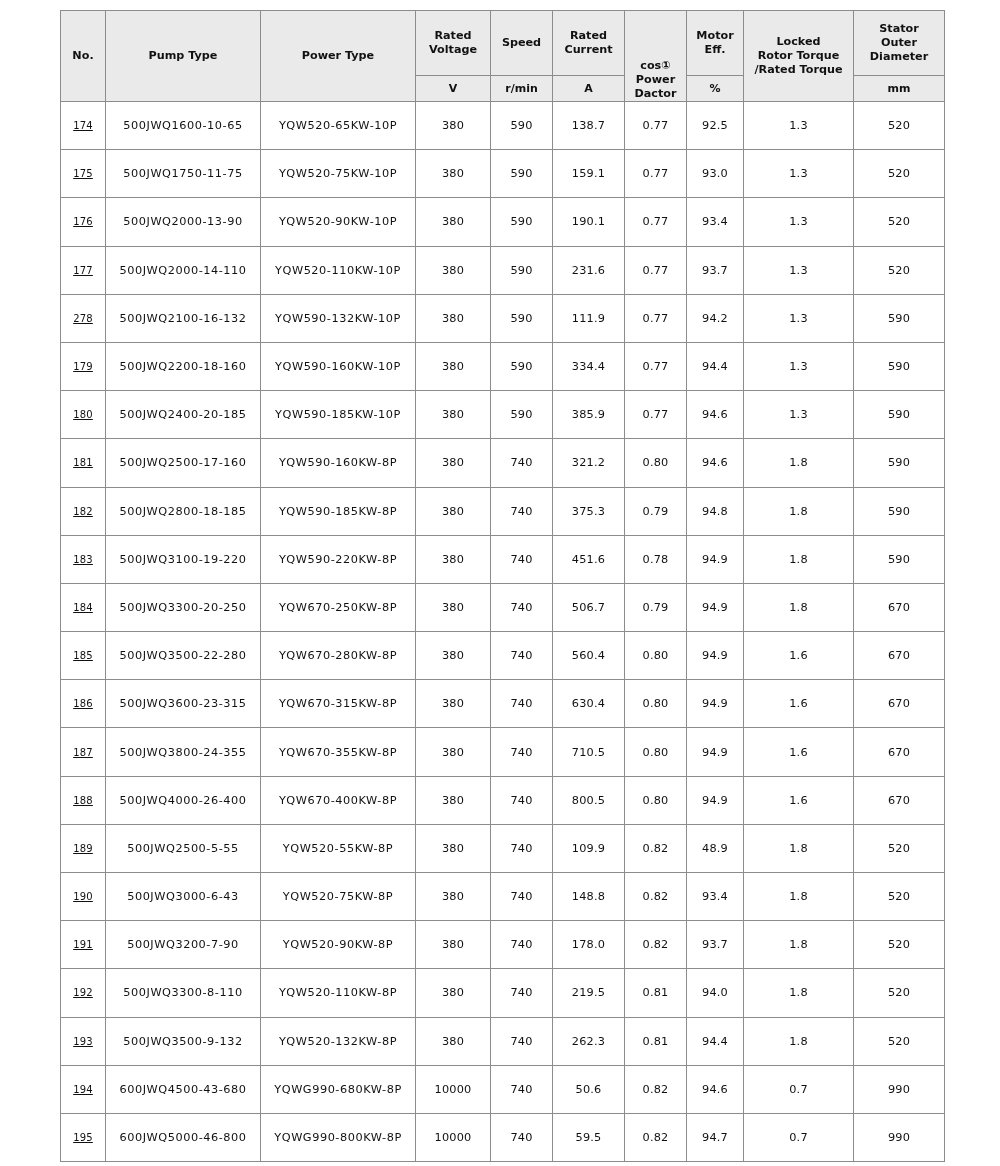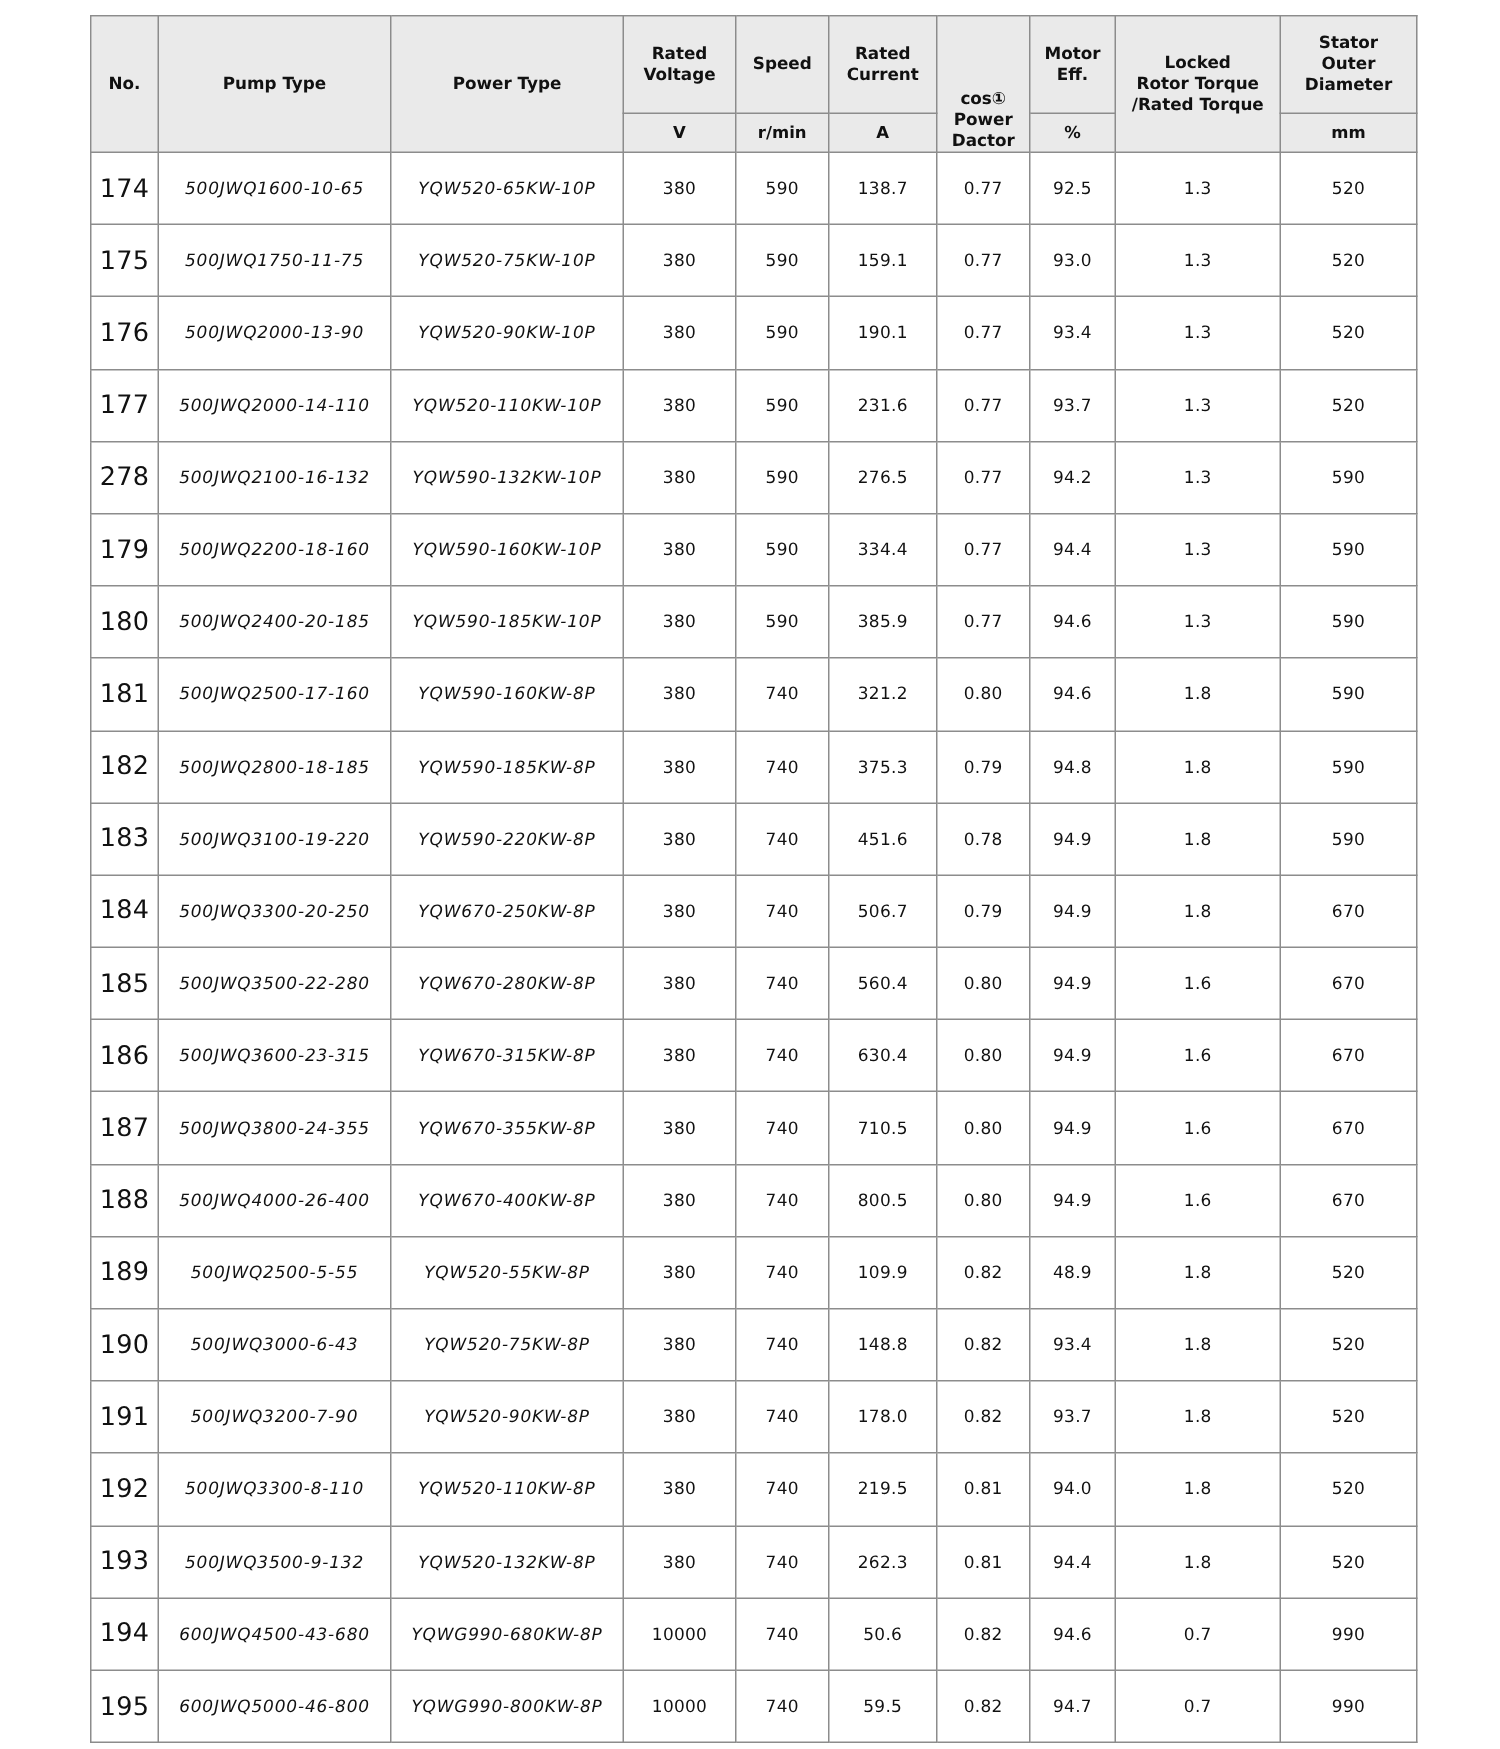--- a/index.html
+++ b/index.html
@@ -53,25 +53,25 @@
   thead tr.main-row th {
     height: 62px;
   }
   tbody td {
     height: 47.2px;
     font-size: 11.3px;
     letter-spacing: 0.2px;
     color: #111;
   }
   tbody td.no-cell {
-    font-size: 17px;
+    font-size: 10px;
+    text-decoration: underline;
   }
   tbody td.type-cell {
     letter-spacing: 0.55px;
-    font-style: italic;
   }
   
   col.c-no       { width: 45px; }
   col.c-pump     { width: 155px; }
   col.c-power    { width: 155px; }
   col.c-voltage  { width: 75px; }
   col.c-speed    { width: 62px; }
   col.c-current  { width: 72px; }
   col.c-cos      { width: 62px; }
   col.c-eff      { width: 57px; }
@@ -190,21 +190,21 @@
           <td>93.7</td>
           <td>1.3</td>
           <td>520</td>
         </tr>
         <tr>
           <td class="no-cell">278</td>
           <td class="type-cell">500JWQ2100-16-132</td>
           <td class="type-cell">YQW590-132KW-10P</td>
           <td>380</td>
           <td>590</td>
-          <td>276.5</td>
+          <td>111.9</td>
           <td>0.77</td>
           <td>94.2</td>
           <td>1.3</td>
           <td>590</td>
         </tr>
         <tr>
           <td class="no-cell">179</td>
           <td class="type-cell">500JWQ2200-18-160</td>
           <td class="type-cell">YQW590-160KW-10P</td>
           <td>380</td>

